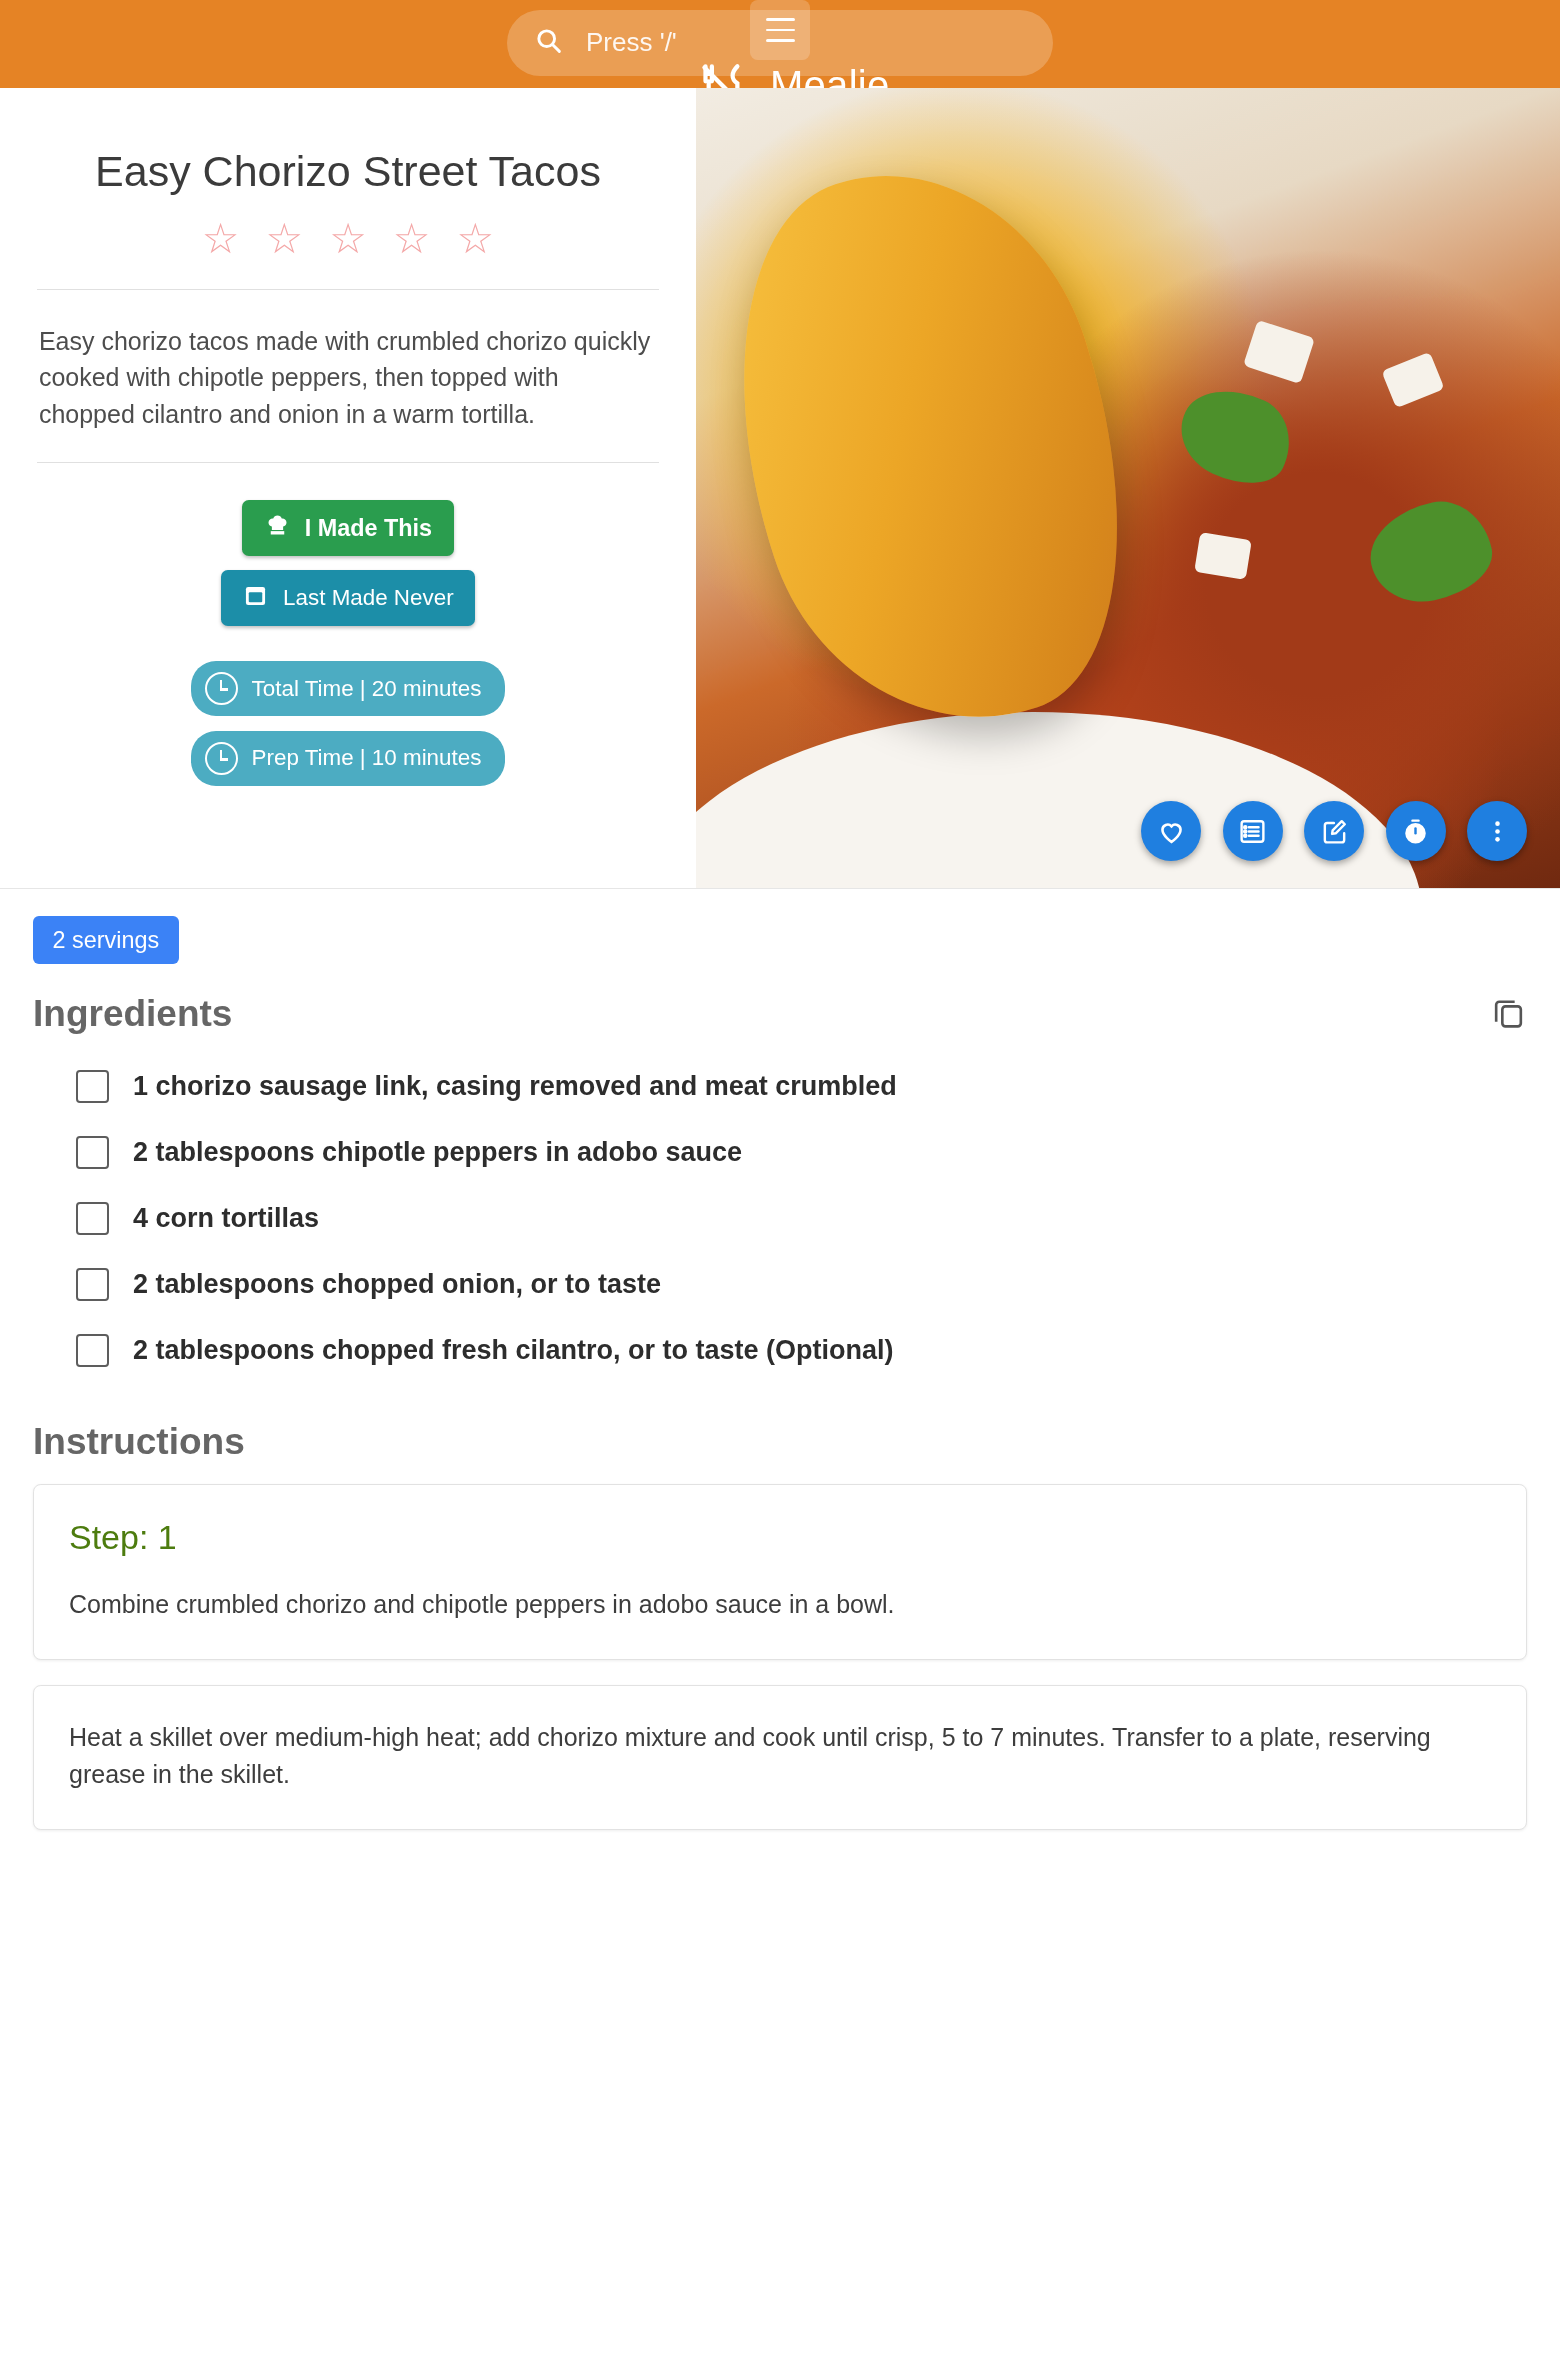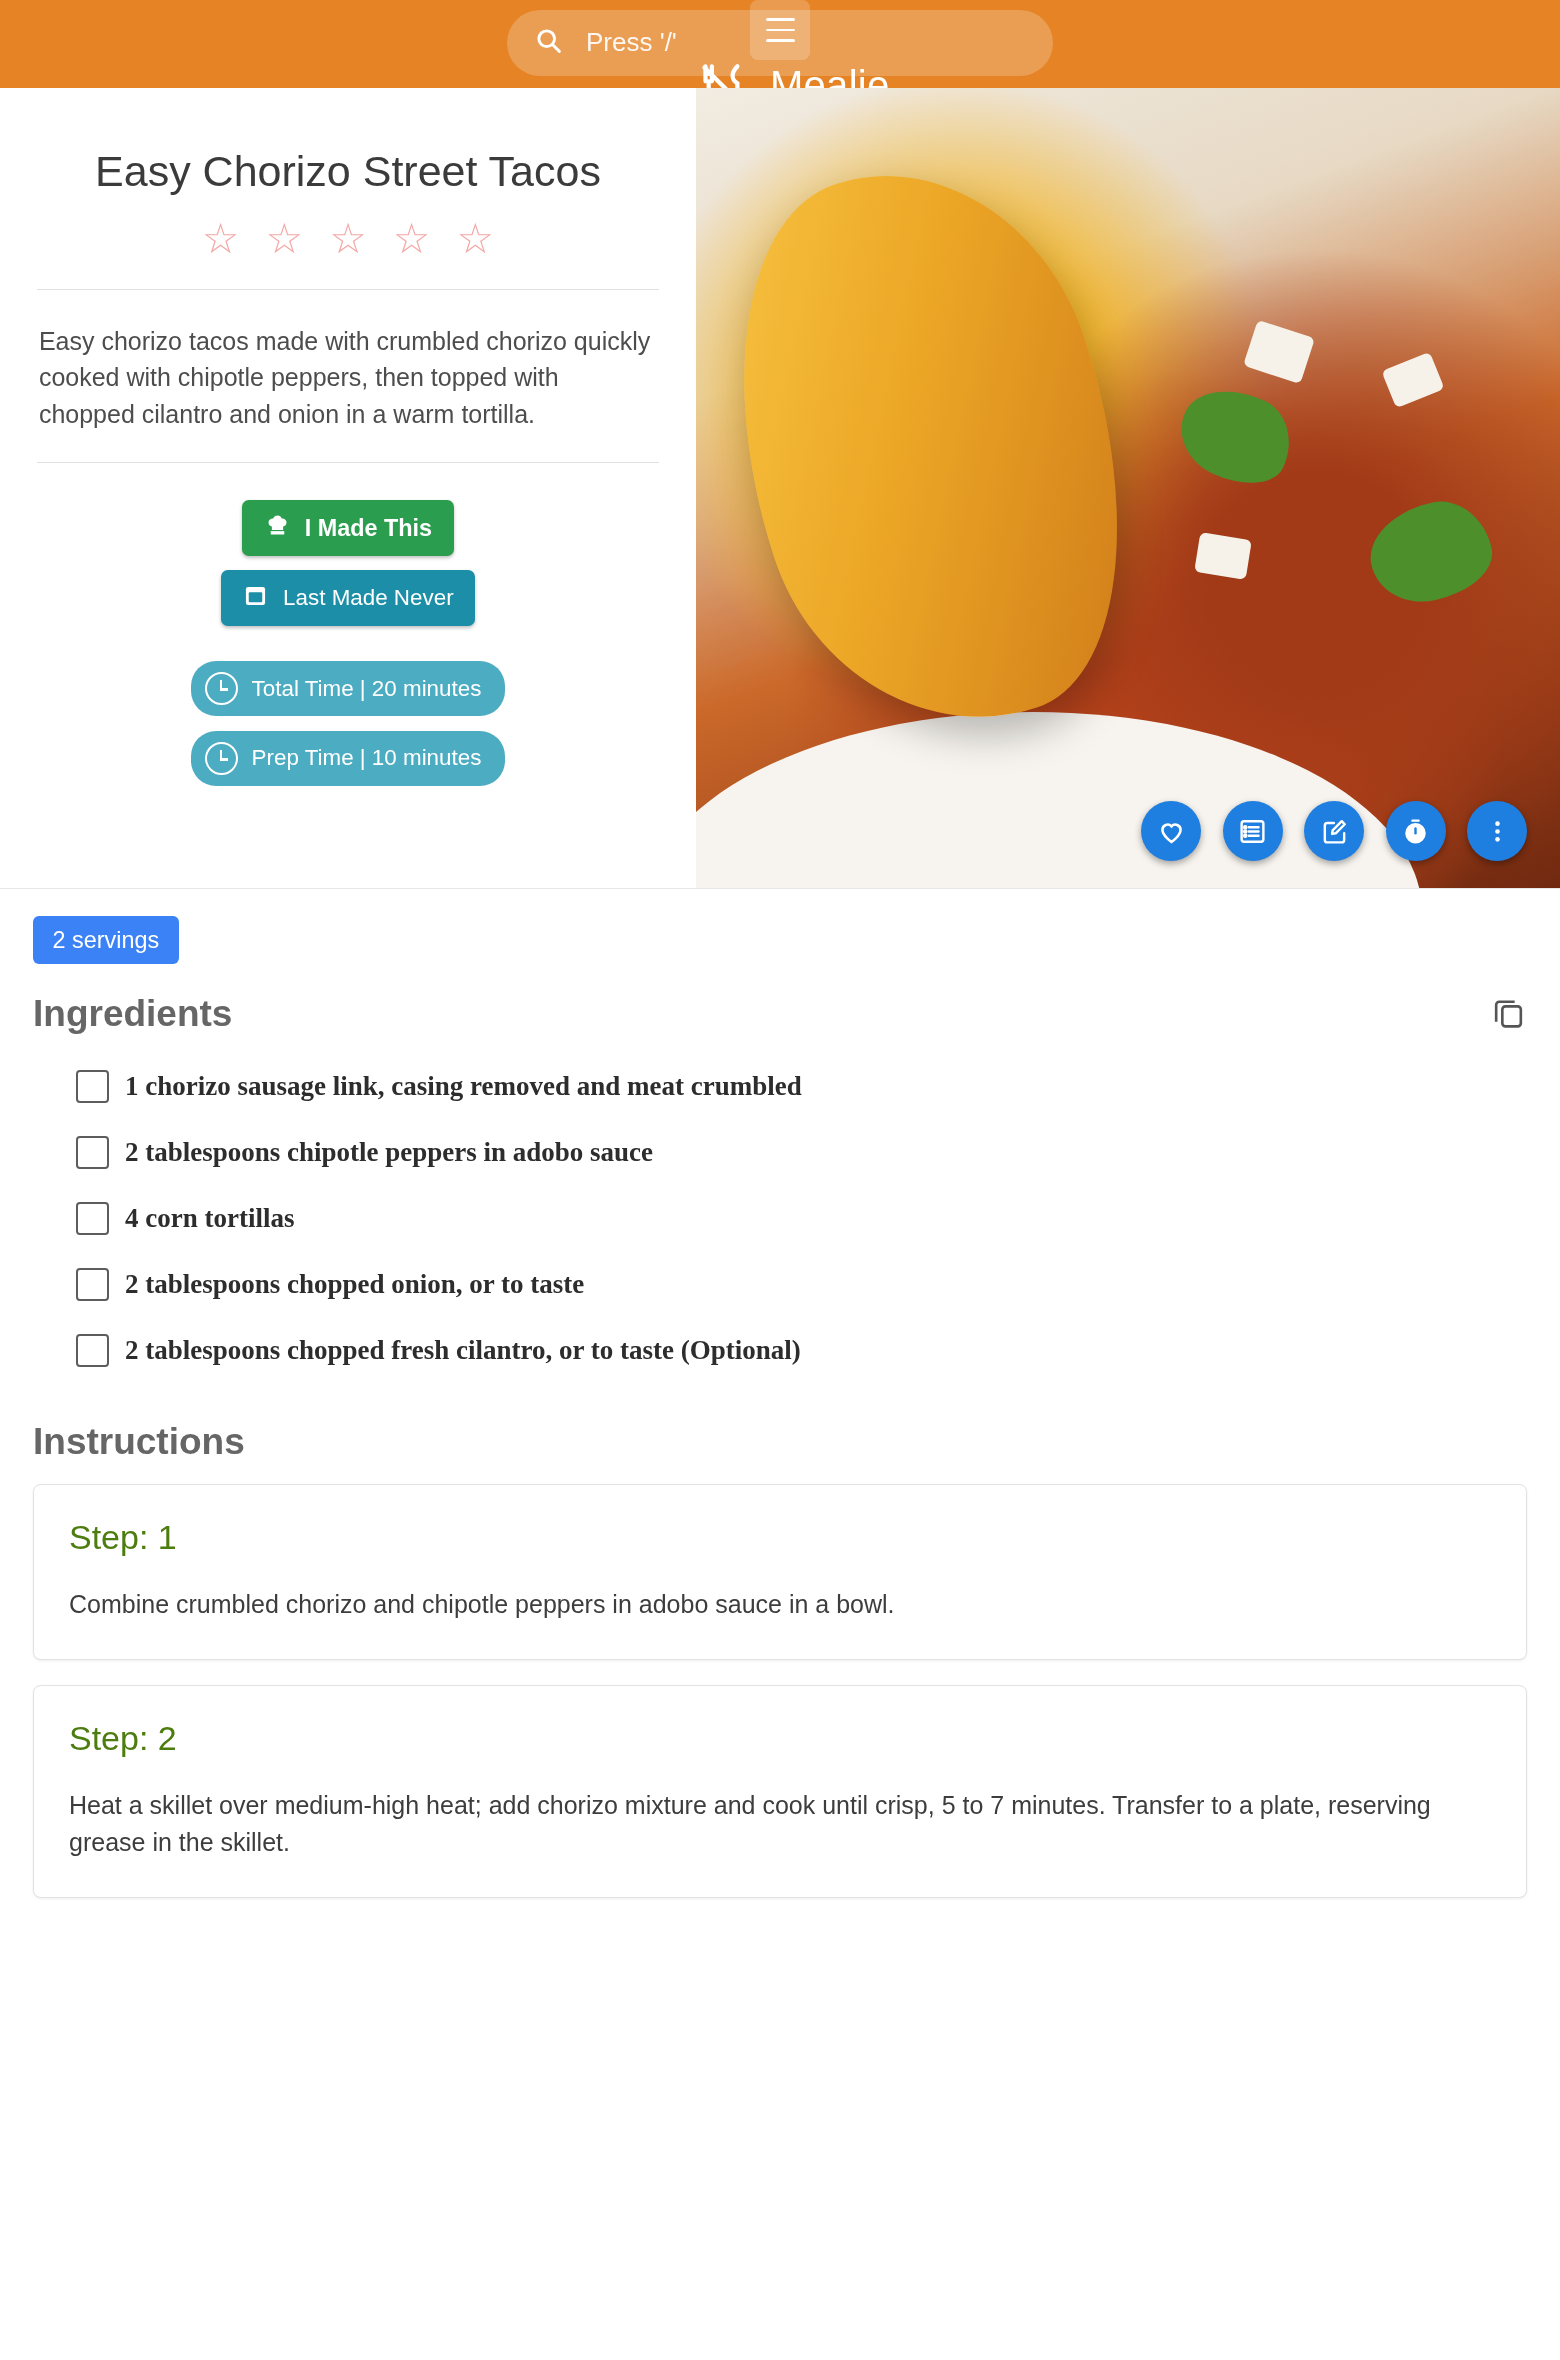--- a/index.html
+++ b/index.html
@@ -269,23 +269,22 @@
   .section-title {
     font-size: 37px;
     font-weight: bold;
     color: #666;
   }
   .copy-icon { cursor: pointer; }
   .ing-list { padding: 11.7px 33px 7.8px 33px; }
   .ing-item {
     display: flex;
     align-items: center;
-    gap: 16px;
+    gap: 24px;
     padding: 16.6px 0 16.6px 43px;
-    font-family: Liberation Serif, serif;
   }
   .checkbox {
     width: 33px; height: 33px;
     border: 2.9px solid #5d5d5d;
     border-radius: 3.9px;
     flex: 0 0 auto;
     cursor: pointer;
   }
   .ing-text {
     font-size: 27px;
@@ -502,19 +501,18 @@
   <div class="section-head">
     <span class="section-title">Instructions</span>
   </div>
 
   <div class="steps">
     <div class="step-card">
       <div class="step-title">Step: 1</div>
       <div class="step-text">Combine crumbled chorizo and chipotle peppers in adobo sauce in a bowl.</div>
     </div>
     <div class="step-card">
-      <div class="step-title">Step: 2</div>
       <div class="step-text">Heat a skillet over medium-high heat; add chorizo mixture and cook until crisp, 5 to 7 minutes. Transfer to a plate, reserving grease in the skillet.</div>
     </div>
   </div>
 
 </div>
 
 
 </body></html>

